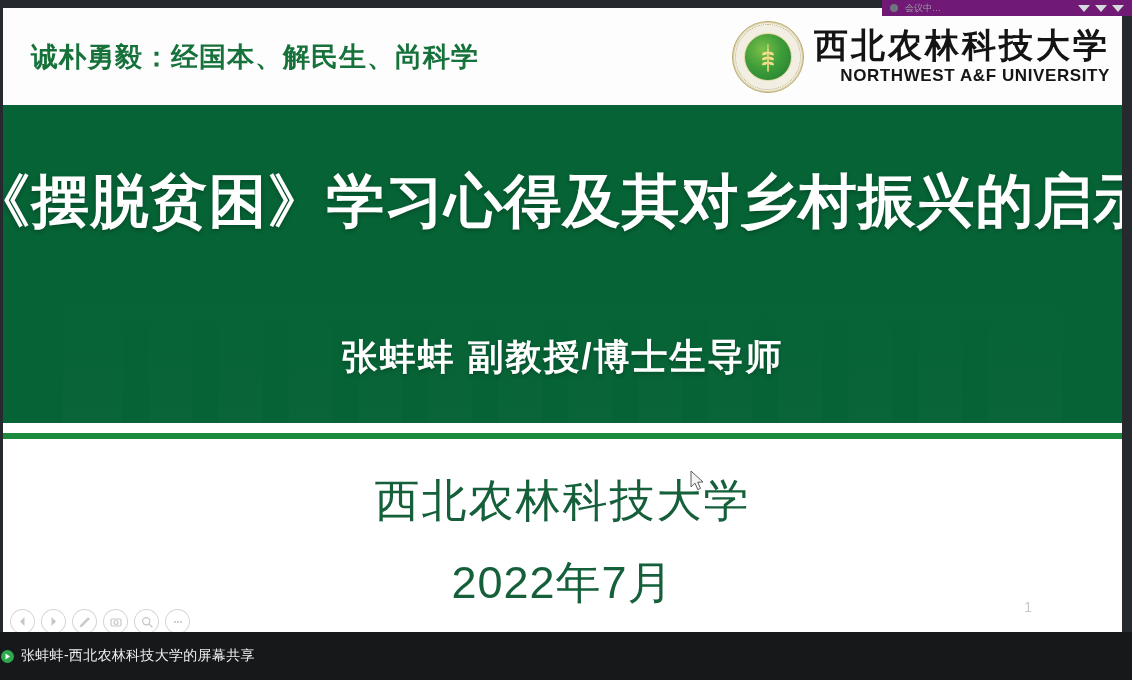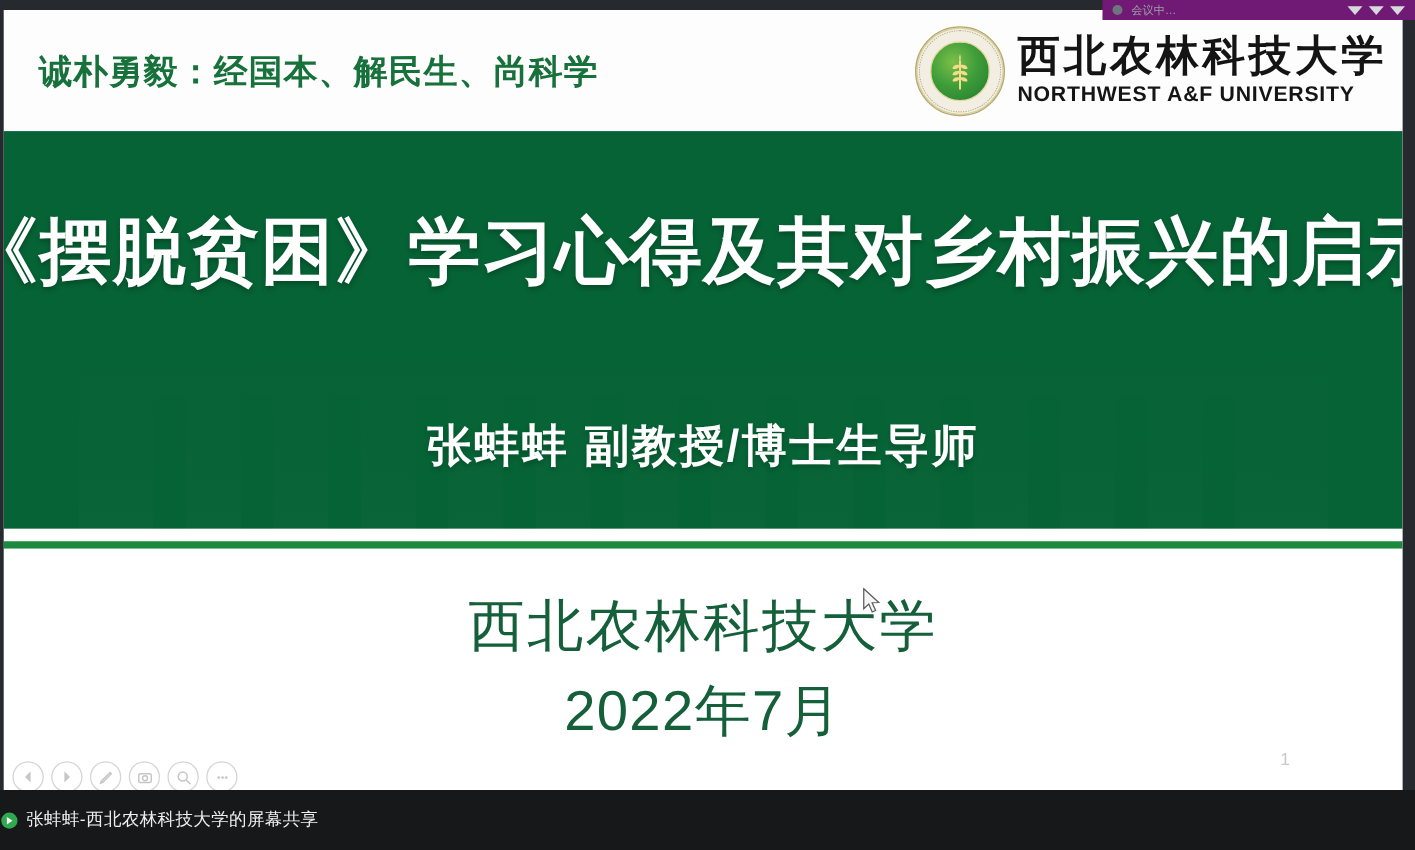--- a/index.html
+++ b/index.html
@@ -62,21 +62,21 @@
     width:34px; height:34px;
   }
   .brand-names { display:flex; flex-direction:column; line-height:1; }
   #brand-cn {
     font-family:"Liberation Serif","DejaVu Serif",serif;
     font-size:34px; font-weight:bold; color:#141414;
     letter-spacing:3px; white-space:nowrap;
   }
   #brand-en {
     font-size:17px; font-weight:bold; color:#151515;
-    letter-spacing:.6px; white-space:nowrap; margin-top:4px;
+    letter-spacing:.6px; white-space:nowrap; margin-top:4px;text-align:right;
   }
 
   
   #hero {
     position:absolute; left:0; top:97px; width:100%; height:318px;
     background:#066335; overflow:hidden;
   }
   
   #hero .photo-ghost {
     position:absolute; left:0; bottom:0; width:100%; height:200px;
@@ -112,21 +112,21 @@
   #footer-block {
     position:absolute; left:0; top:431px; width:100%; height:198px;
     background:#ffffff;
     display:flex; flex-direction:column; align-items:center;
     padding-top:32px;
   }
   #org {
     color:#15603a; font-size:45px; font-weight:normal; letter-spacing:2px;
   }
   #date {
-    margin-top:8px; color:#15603a; font-size:45px; letter-spacing:1px;
+    margin-top:22px; color:#15603a; font-size:45px; letter-spacing:1px;
   }
   #page-no {
     position:absolute; right:90px; bottom:22px;
     color:#c9c9c9; font-size:14px;
   }
 
   
   #cursor { position:absolute; left:687px; top:462px; width:16px; height:22px; }
 
   

